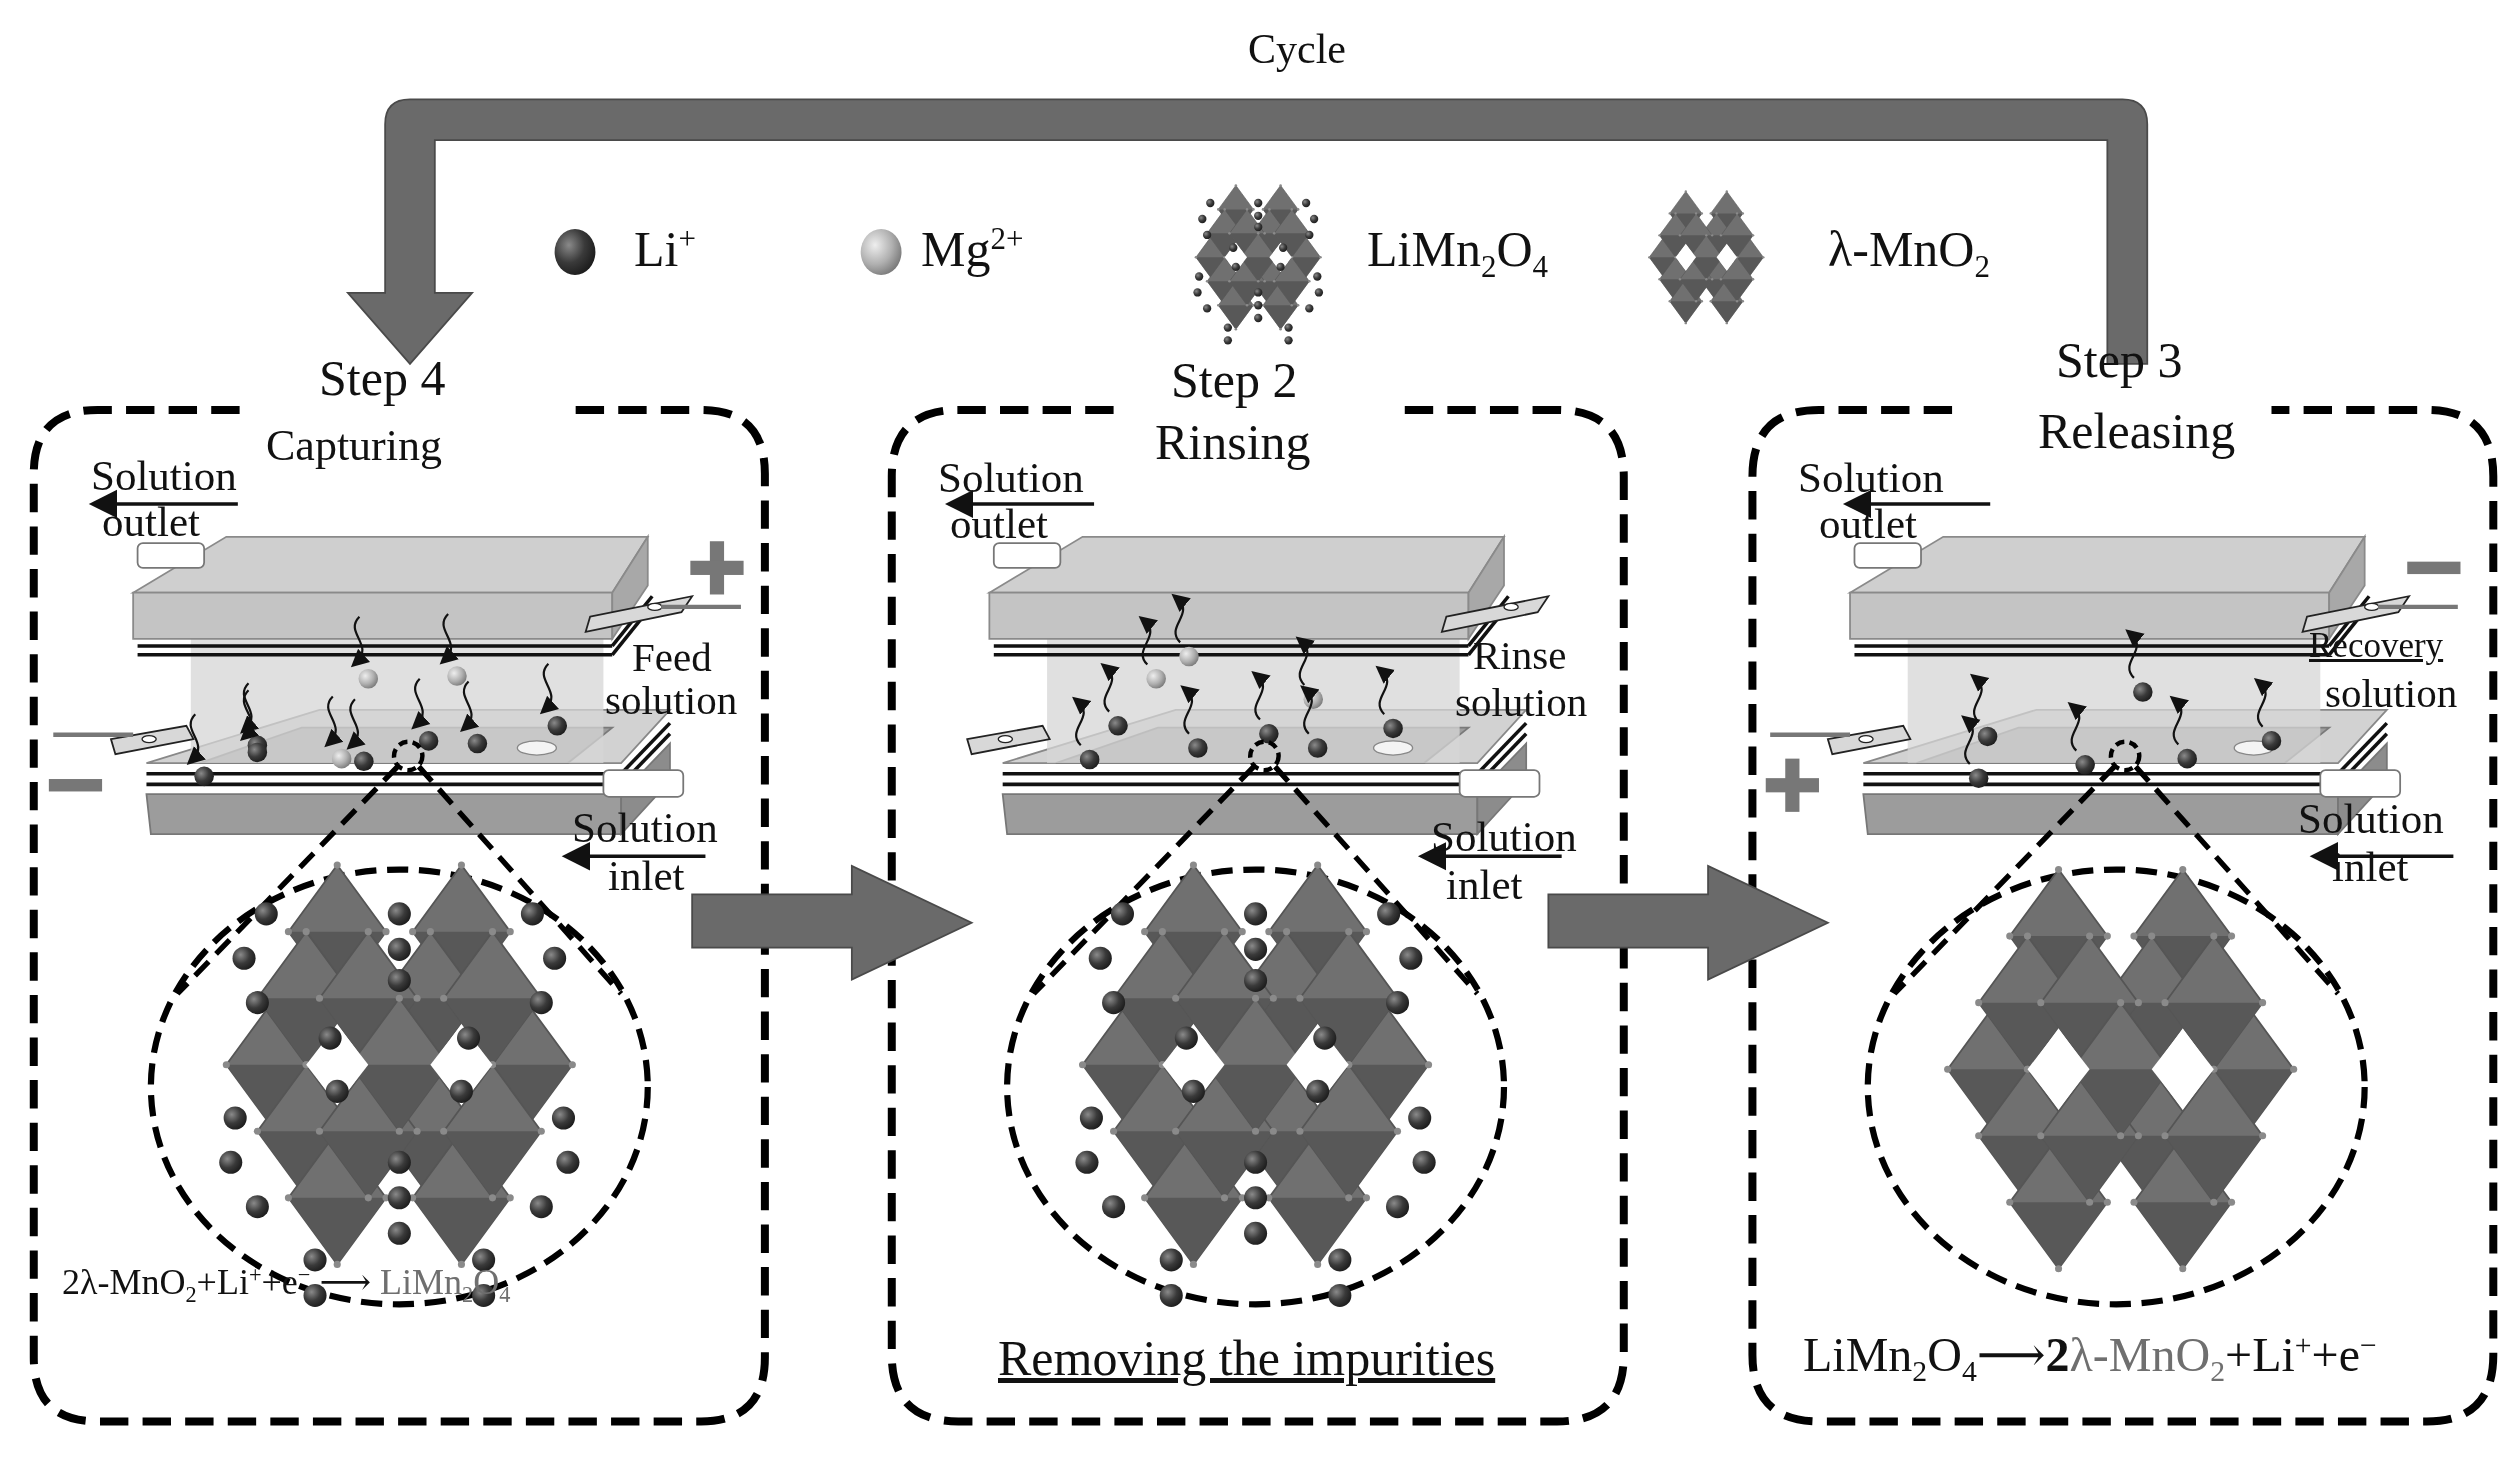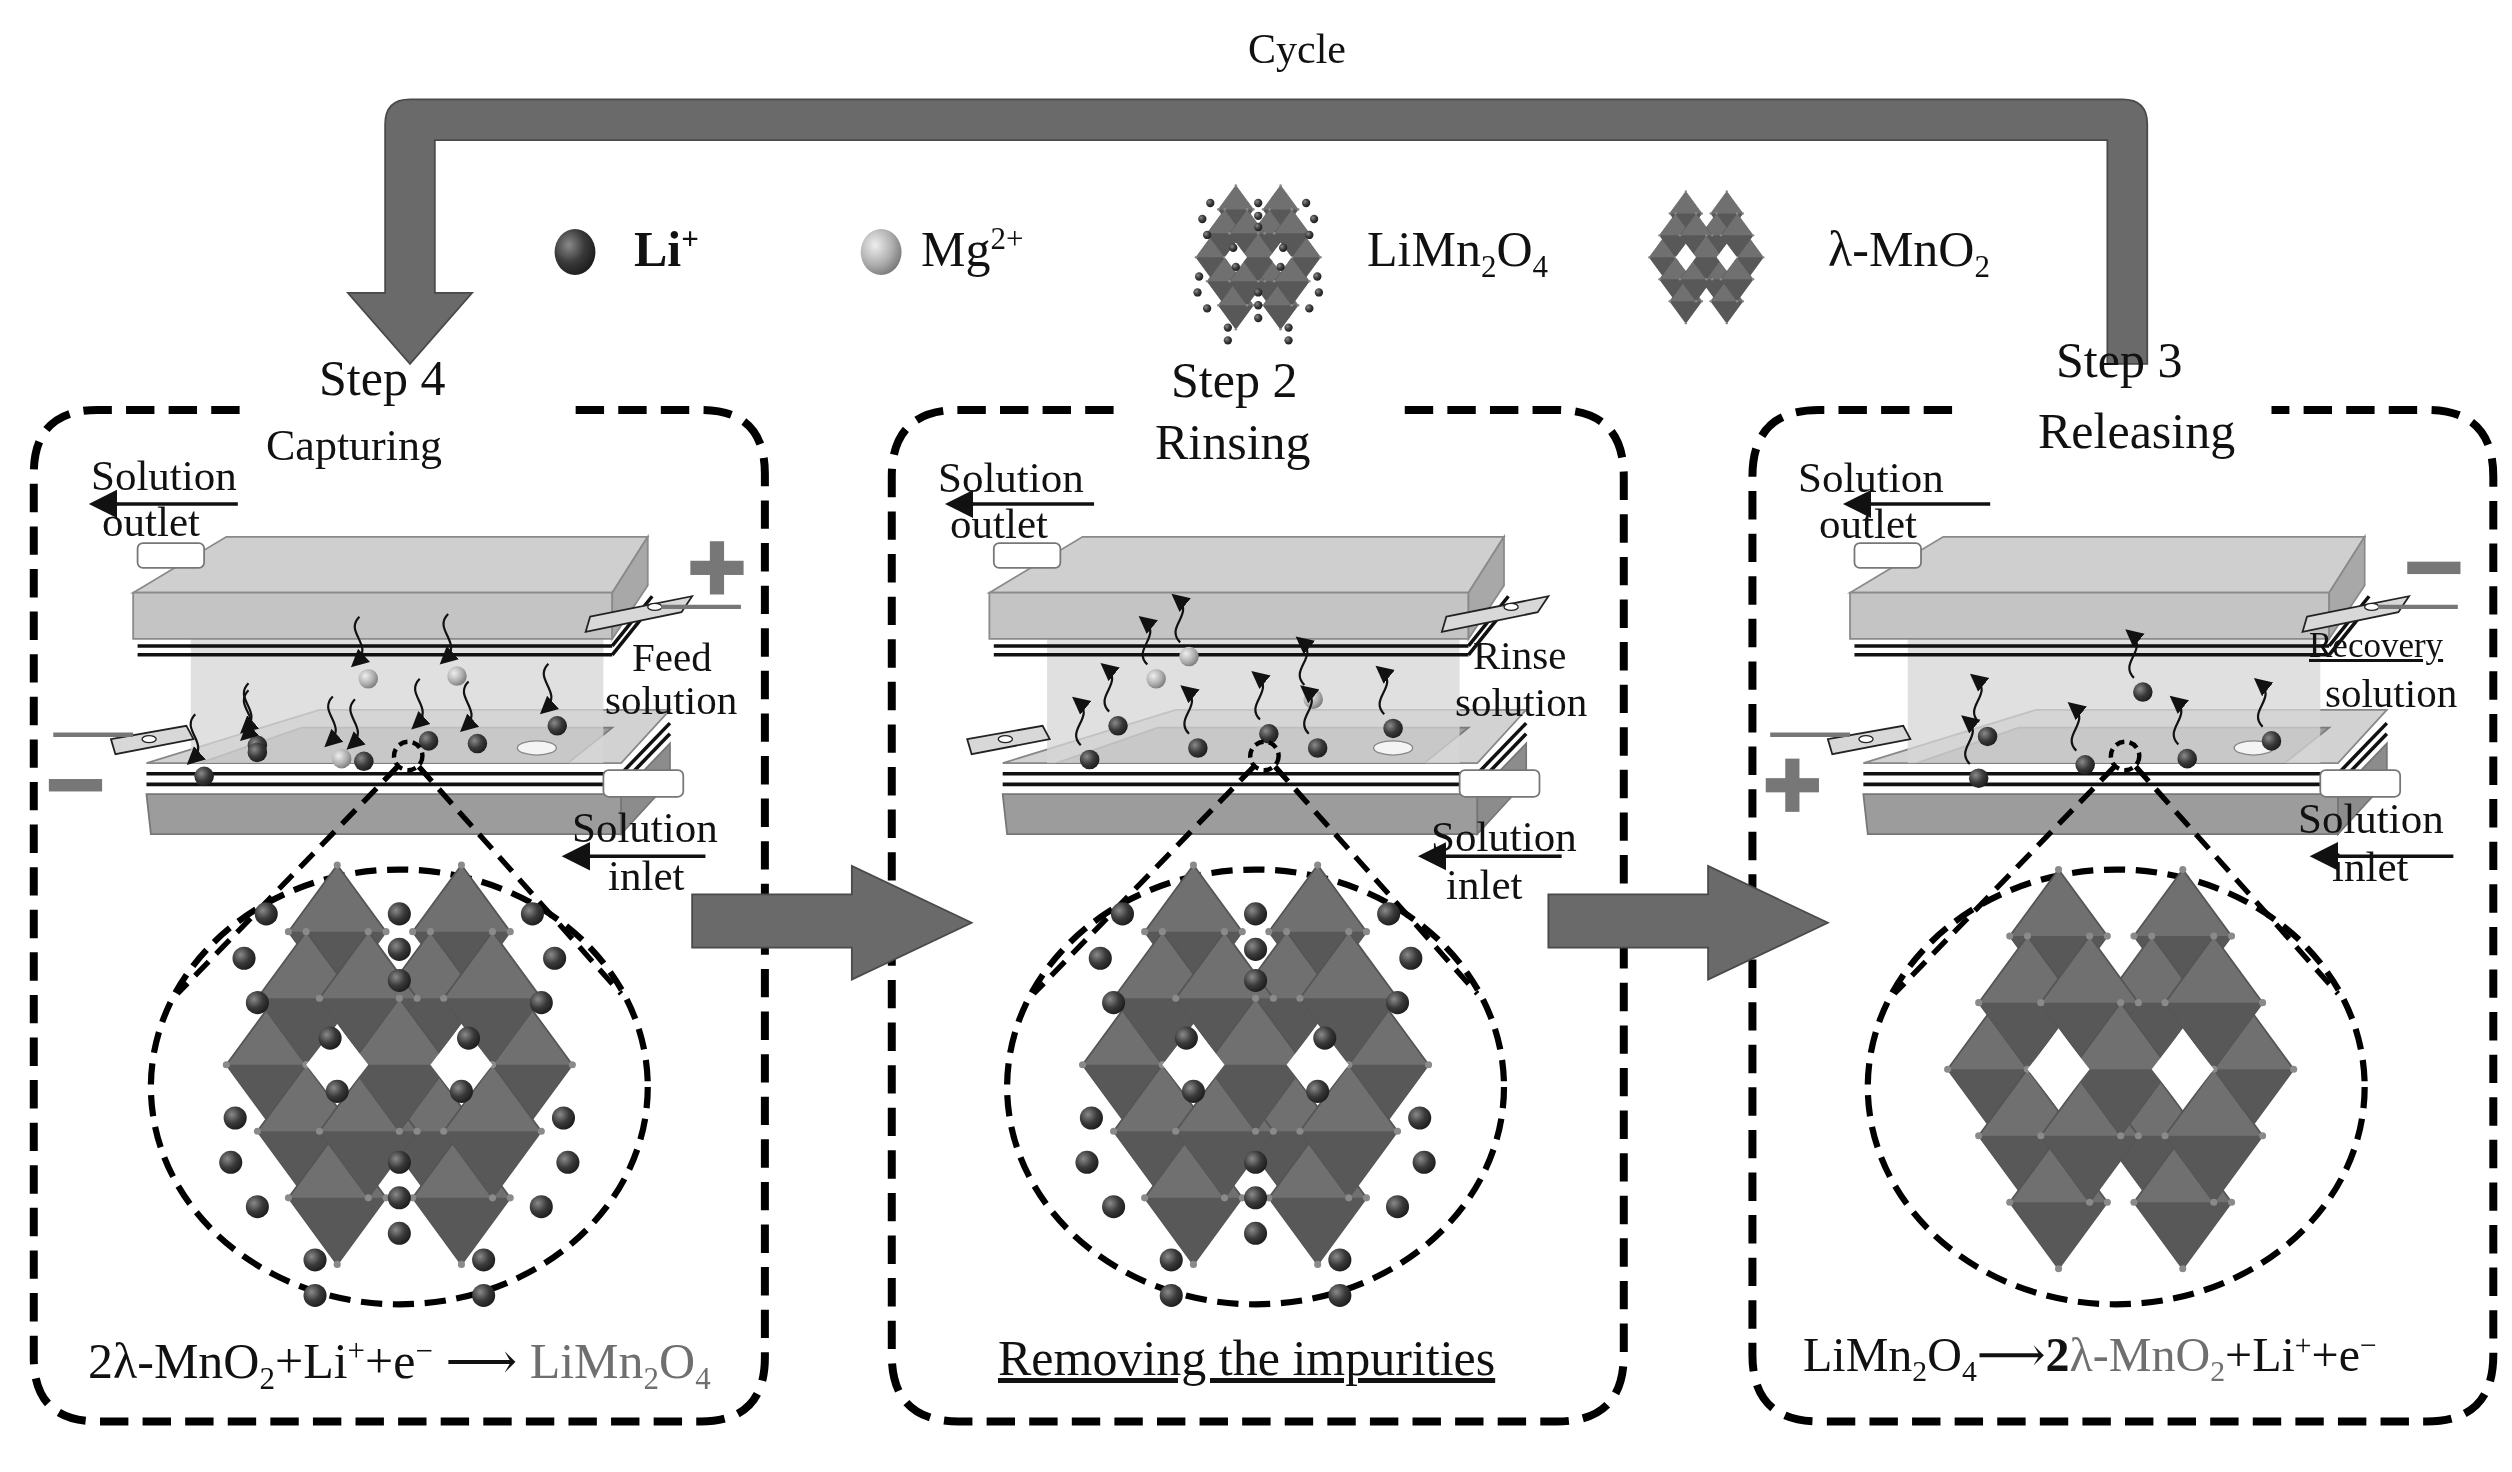--- a/index.html
+++ b/index.html
@@ -760,36 +760,36 @@
         <circle cx="-55" cy="0" r="4" fill="#8a8a8a"></circle>
         <polygon points="-70,-45 -35,0 -70,45 -105,0" fill="#fff"></polygon>
         <polygon points="70,-45 105,0 70,45 35,0" fill="#fff"></polygon>
       </g>
     </g>
 </svg>
 
 <div class="t" style="left:1248px; top:12.4px; font-size:42px;margin-top:16px;">Cycle</div>
 
 <div>
-  <div class="t" style="left:634px; top:224px; font-size:50px;font-weight:bold;"><span>Li</span><sup>+</sup></div>
+  <div class="t" style="left:634px; top:224px; font-size:50px;"><span>Li</span><sup>+</sup></div>
   <div class="t" style="left:921px; top:224px; font-size:50px;"><span>Mg</span><sup>2+</sup></div>
   <div class="t" style="left:1367px; top:224px; font-size:50px;"><span>LiMn</span><sub>2</sub><span>O</span><sub>4</sub></div>
   <div class="t" style="left:1828px; top:224px; font-size:50px;"><span>λ-MnO</span><sub>2</sub></div>
 </div>
 
 <div>
   <div class="t" style="left:319px; top:353px; font-size:50px;">Step 4</div>
   <div class="t" style="left:266px; top:424px; font-size:44px;">Capturing</div>
   <div class="t" style="left:91px; top:454px; font-size:43px;">Solution</div>
   <div class="t" style="left:102px; top:500px; font-size:43px;">outlet</div>
   <div class="t" style="left:632px; top:637px; font-size:41px;">Feed</div>
   <div class="t" style="left:605px; top:680px; font-size:41px;">solution</div>
   <div class="t" style="left:572px; top:806px; font-size:43px;">Solution</div>
   <div class="t" style="left:608px; top:854px; font-size:43px;">inlet</div>
-  <div class="t" style="left:62px; top:1336px; font-size:50px;margin-left:26px;">
+  <div class="t" style="left:62px; top:1264px; font-size:36px;">
     <span>2λ-MnO</span><sub>2</sub><span>+Li</span><sup>+</sup><span>+e</span><sup>−</sup>
     <span>⟶</span>
     <span class="gray"><span>LiMn</span><sub>2</sub><span>O</span><sub>4</sub></span>
   </div>
 </div>
 
 <div>
   <div class="t" style="left:1171px; top:355px; font-size:50px;">Step 2</div>
   <div class="t" style="left:1155px; top:417px; font-size:50px;">Rinsing</div>
   <div class="t" style="left:938px; top:456px; font-size:43px;">Solution</div>

